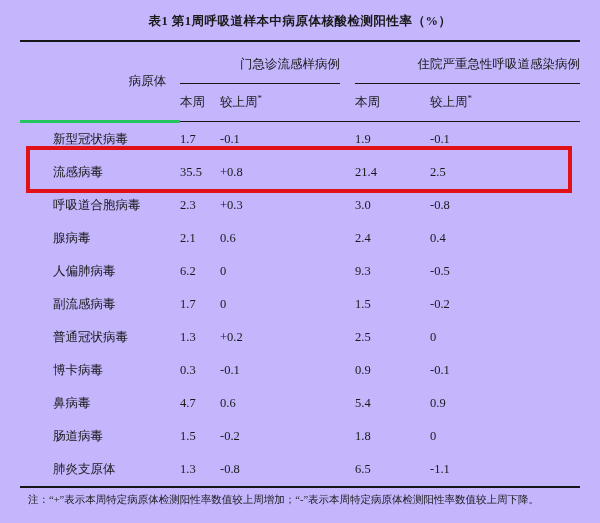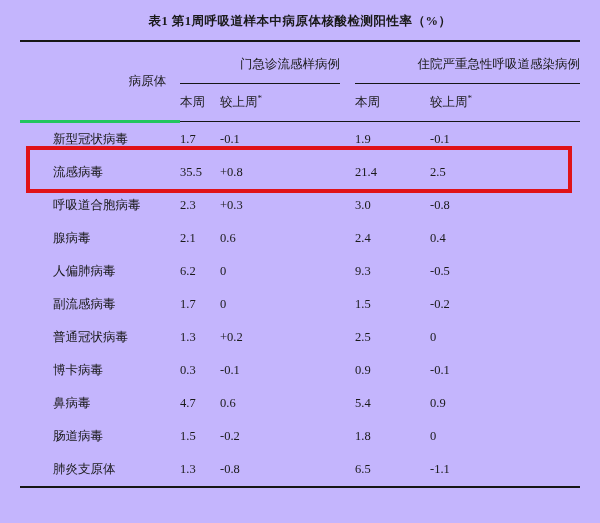--- a/index.html
+++ b/index.html
@@ -169,14 +169,15 @@
           <td class="num c2">-0.8</td>
           <td></td>
           <td class="num c3">6.5</td>
           <td class="num c4">-1.1</td>
         </tr>
       </tbody>
   </table>
 
   <div class="red-box" style="border-color: rgb(224, 18, 24);"></div>
 
+  <div class="footnote">注：“+”表示本周特定病原体检测阳性率数值较上周增加；“-”表示本周特定病原体检测阳性率数值较上周下降。</div>
 
 </div>
 
 </body></html>

